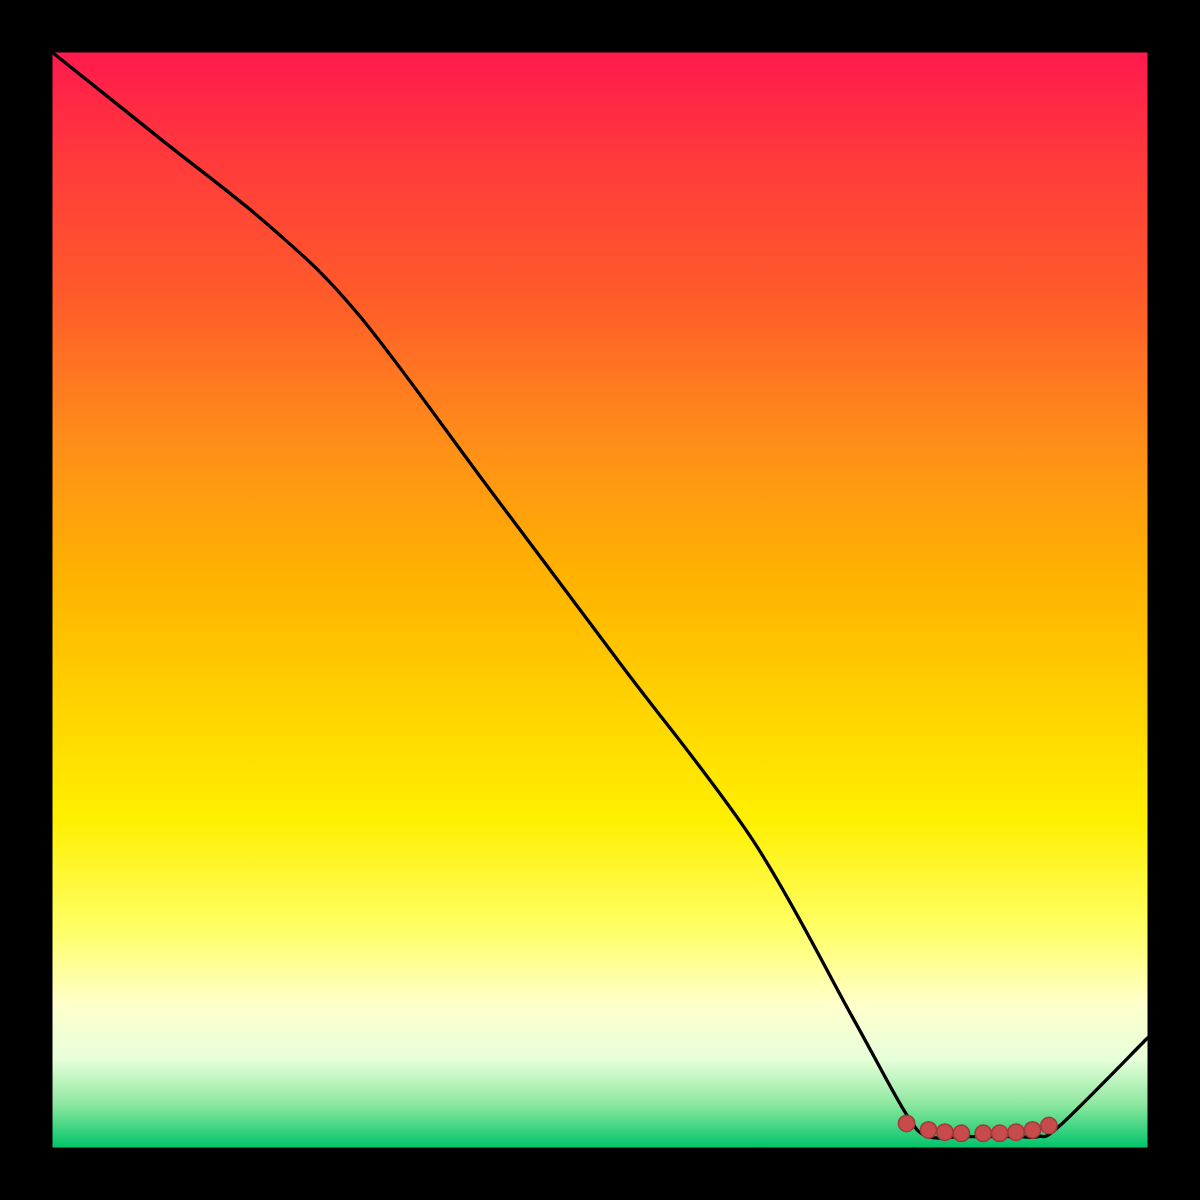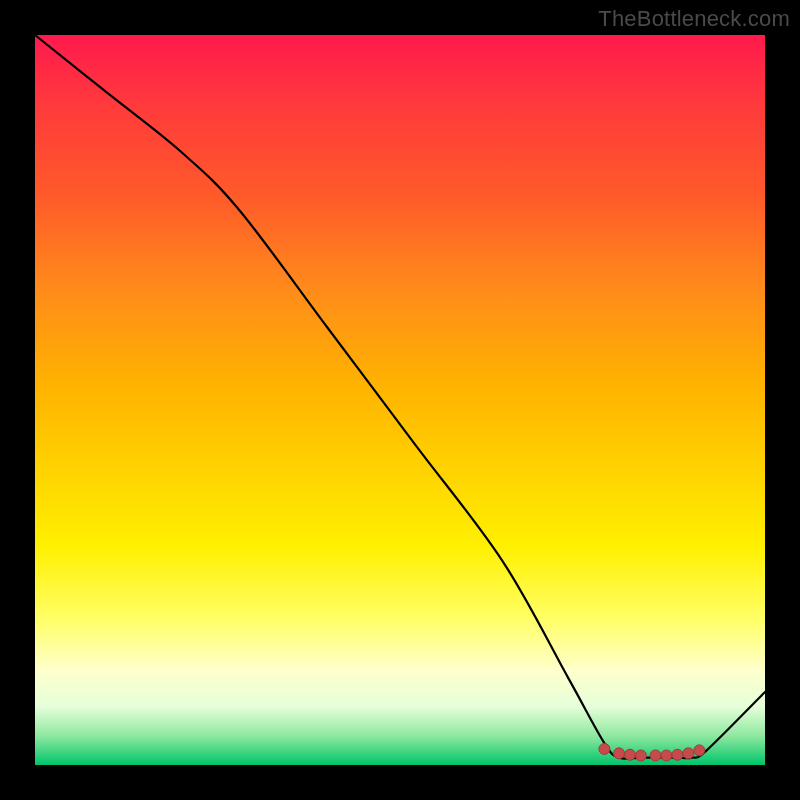--- a/index.html
+++ b/index.html
@@ -72,14 +72,13 @@
           <circle cx="605.90" cy="720.51" r="5.5" fill="#c74b4b" stroke="#a03a3a" stroke-width="1"></circle>
           <circle cx="620.50" cy="720.51" r="5.5" fill="#c74b4b" stroke="#a03a3a" stroke-width="1"></circle>
           <circle cx="631.45" cy="720.51" r="5.5" fill="#c74b4b" stroke="#a03a3a" stroke-width="1"></circle>
           <circle cx="642.40" cy="719.78" r="5.5" fill="#c74b4b" stroke="#a03a3a" stroke-width="1"></circle>
           <circle cx="653.35" cy="718.32" r="5.5" fill="#c74b4b" stroke="#a03a3a" stroke-width="1"></circle>
           <circle cx="664.30" cy="715.40" r="5.5" fill="#c74b4b" stroke="#a03a3a" stroke-width="1"></circle>
         </g>
     </svg>
   </div>
 
-  <div class="attribution">TheBottleneck.com</div>
 </div>
 
 </body></html>

